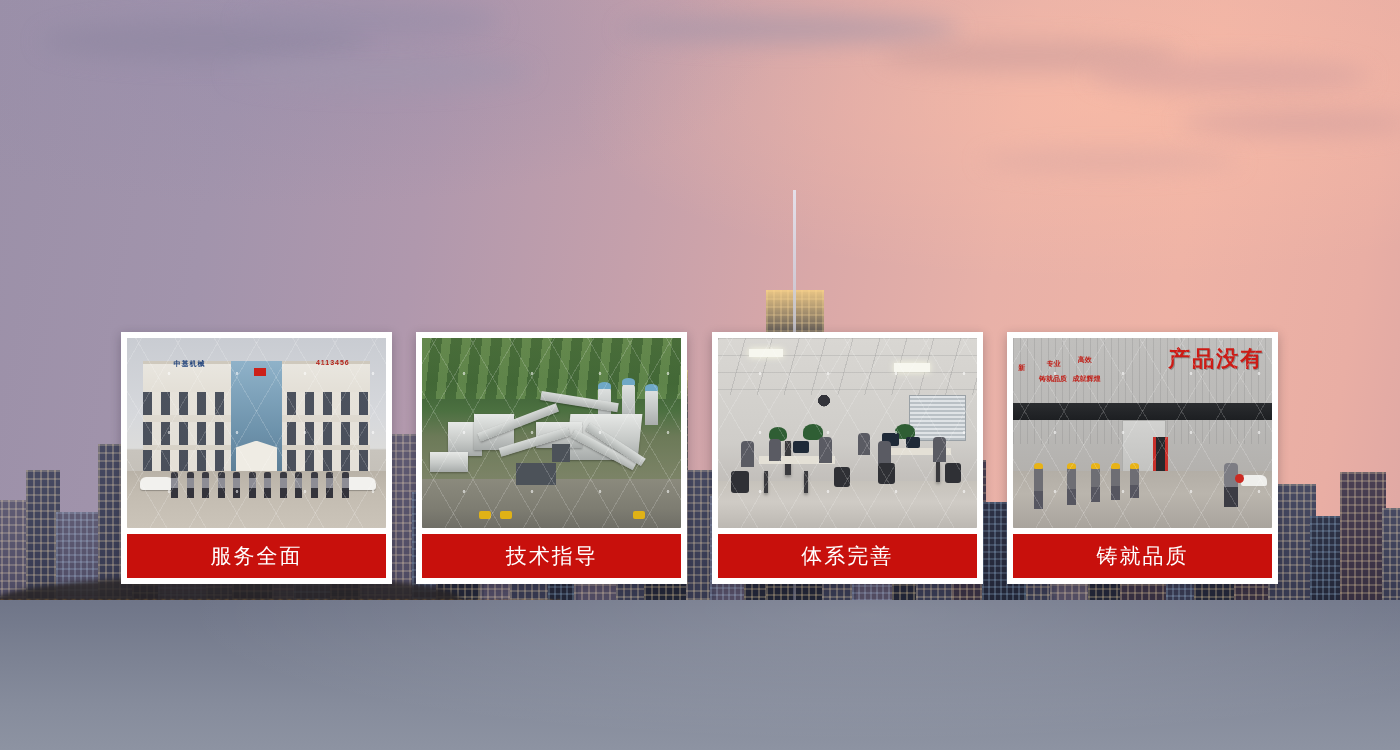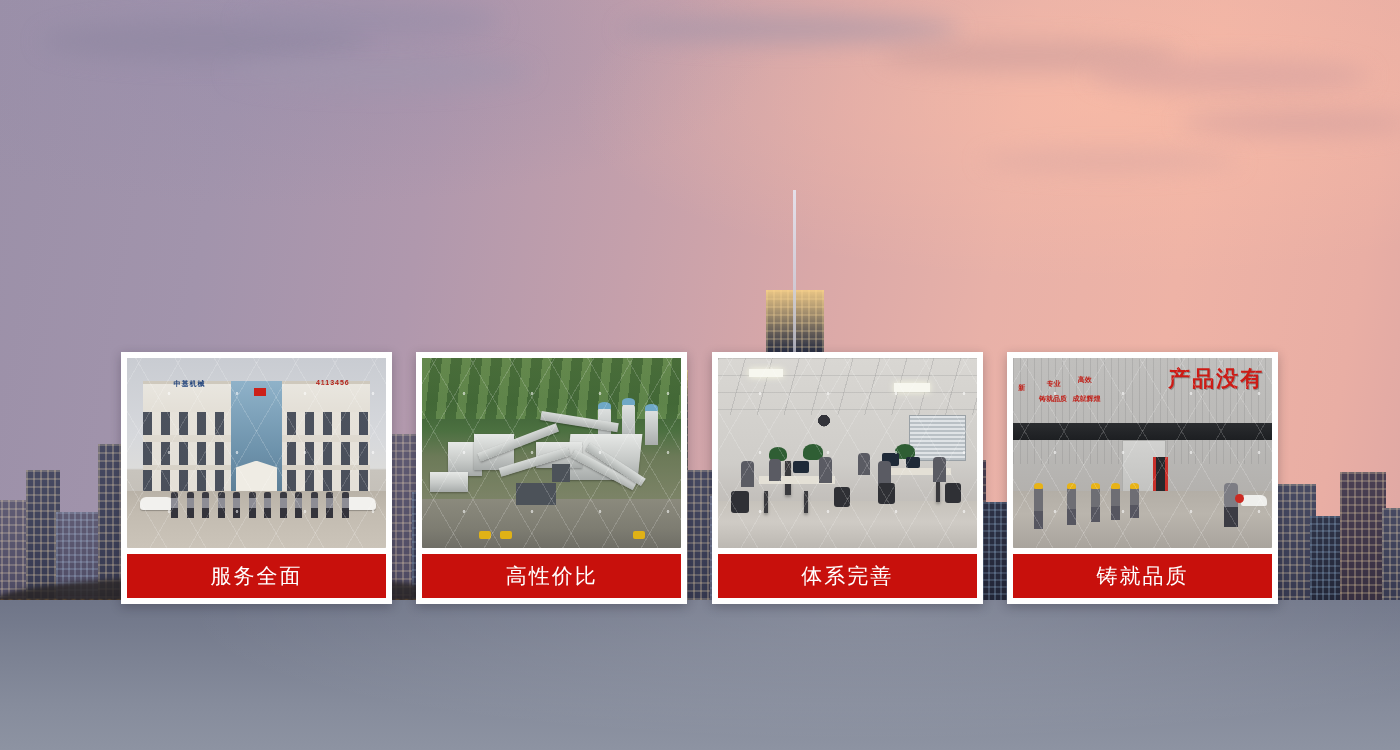--- a/index.html
+++ b/index.html
@@ -136,21 +136,21 @@
     color: #ffffff;
     font-size: 23px;
     font-weight: 500;
     letter-spacing: 1.5px;
     white-space: nowrap;
   }
 
   
   .cards {
     position: absolute;
-    left: 121px; top: 352px;
+    left: 121px; top: 332px;
     width: 1157px; height: 252px;
     display: flex;
     justify-content: space-between;
   }
   .card {
     width: 271px; height: 252px;
     background: #ffffff;
     padding: 6px 6px 6px 6px;
     display: flex; flex-direction: column;
     box-shadow: 0 3px 10px rgba(30,25,40,.28);
@@ -488,21 +488,21 @@
         <div class="p2-conv" style="left:30%; top:58%; width:72px; transform:rotate(-17deg);"></div>
         <div class="p2-conv" style="left:46%; top:28%; width:78px; transform:rotate(9deg);"></div>
         <div class="p2-conv" style="left:58%; top:48%; width:70px; transform:rotate(28deg);"></div>
         <div class="p2-conv" style="left:64%; top:44%; width:66px; transform:rotate(33deg);"></div>
         <div class="p2-machine" style="left:22%"></div>
         <div class="p2-machine" style="left:30%"></div>
         <div class="p2-machine" style="right:14%"></div>
         <div class="photo-lattice"></div>
         <div class="photo-dots"></div>
       </div>
-      <div class="caption">高性价比</div>
+      <div class="caption">技术指导</div>
     </div>
 
     <div class="card">
       <div class="photo">
         <div class="p3-wall"></div>
         <div class="p3-ceil"></div>
         <div class="p3-light" style="left:12%; top:6%;  width:34px; height:8px;"></div>
         <div class="p3-light" style="right:18%; top:13%; width:36px; height:9px;"></div>
         <div class="p3-logo"></div>
         <div class="p3-blind"></div>

